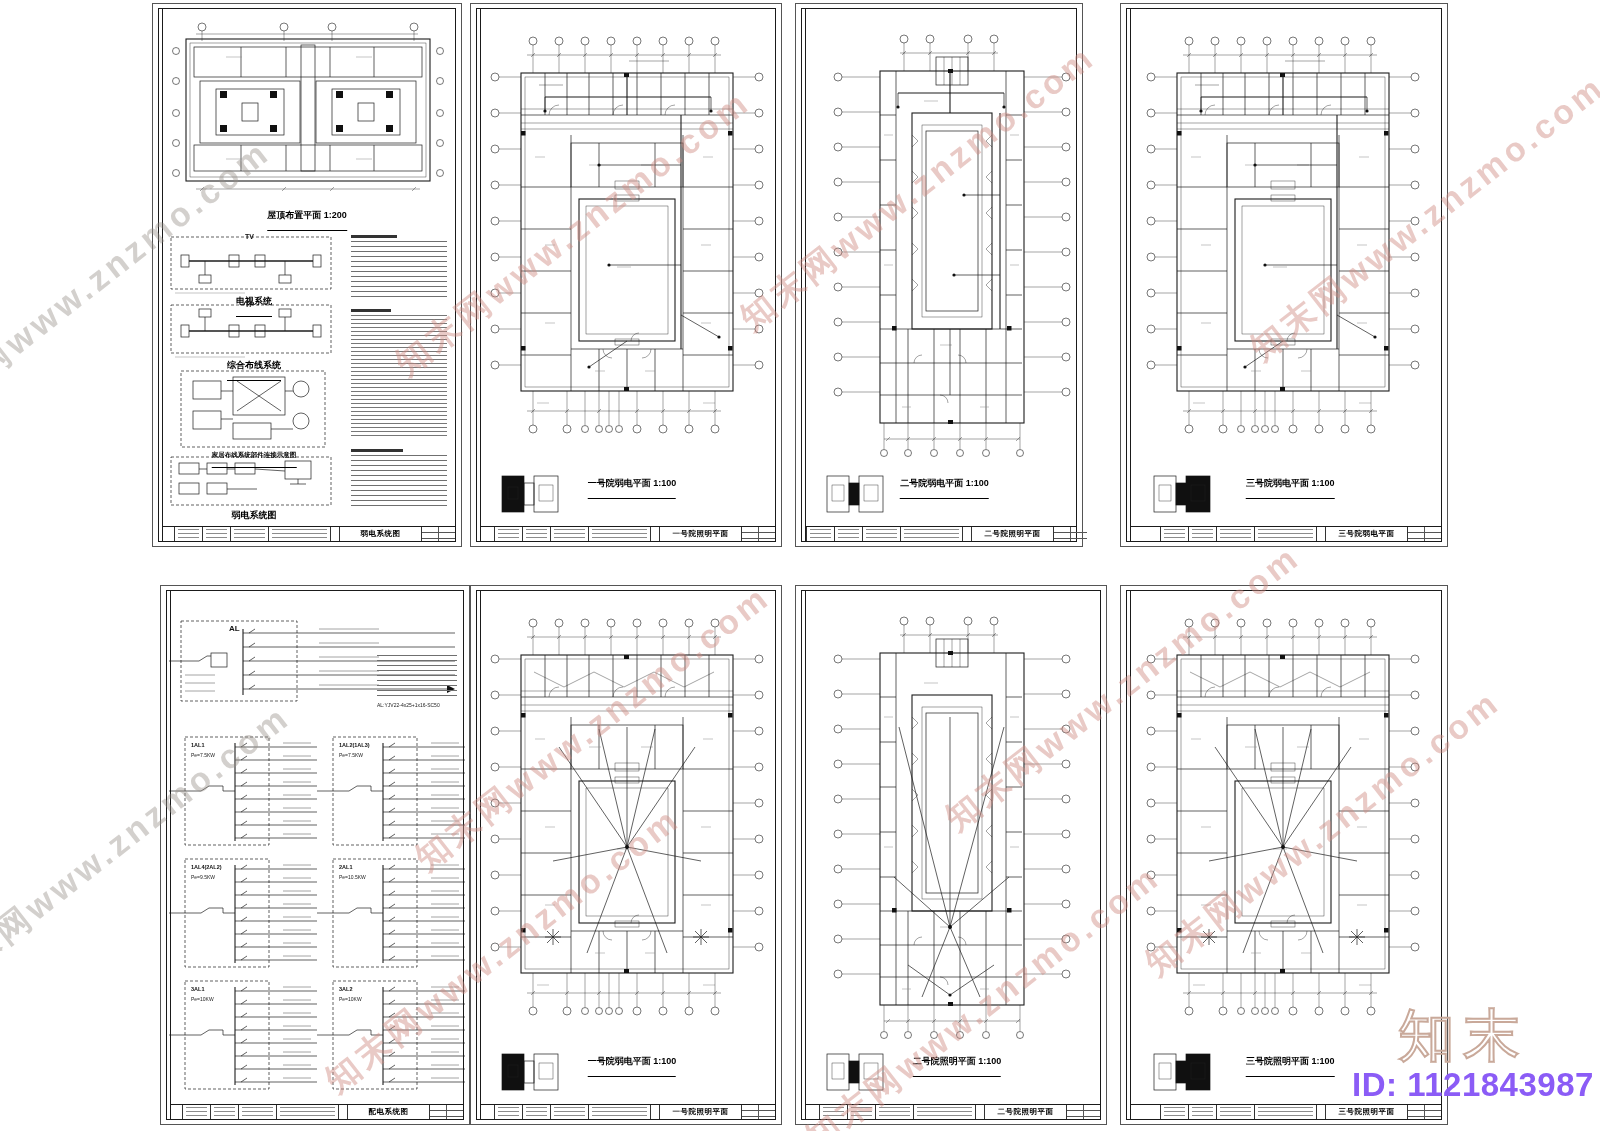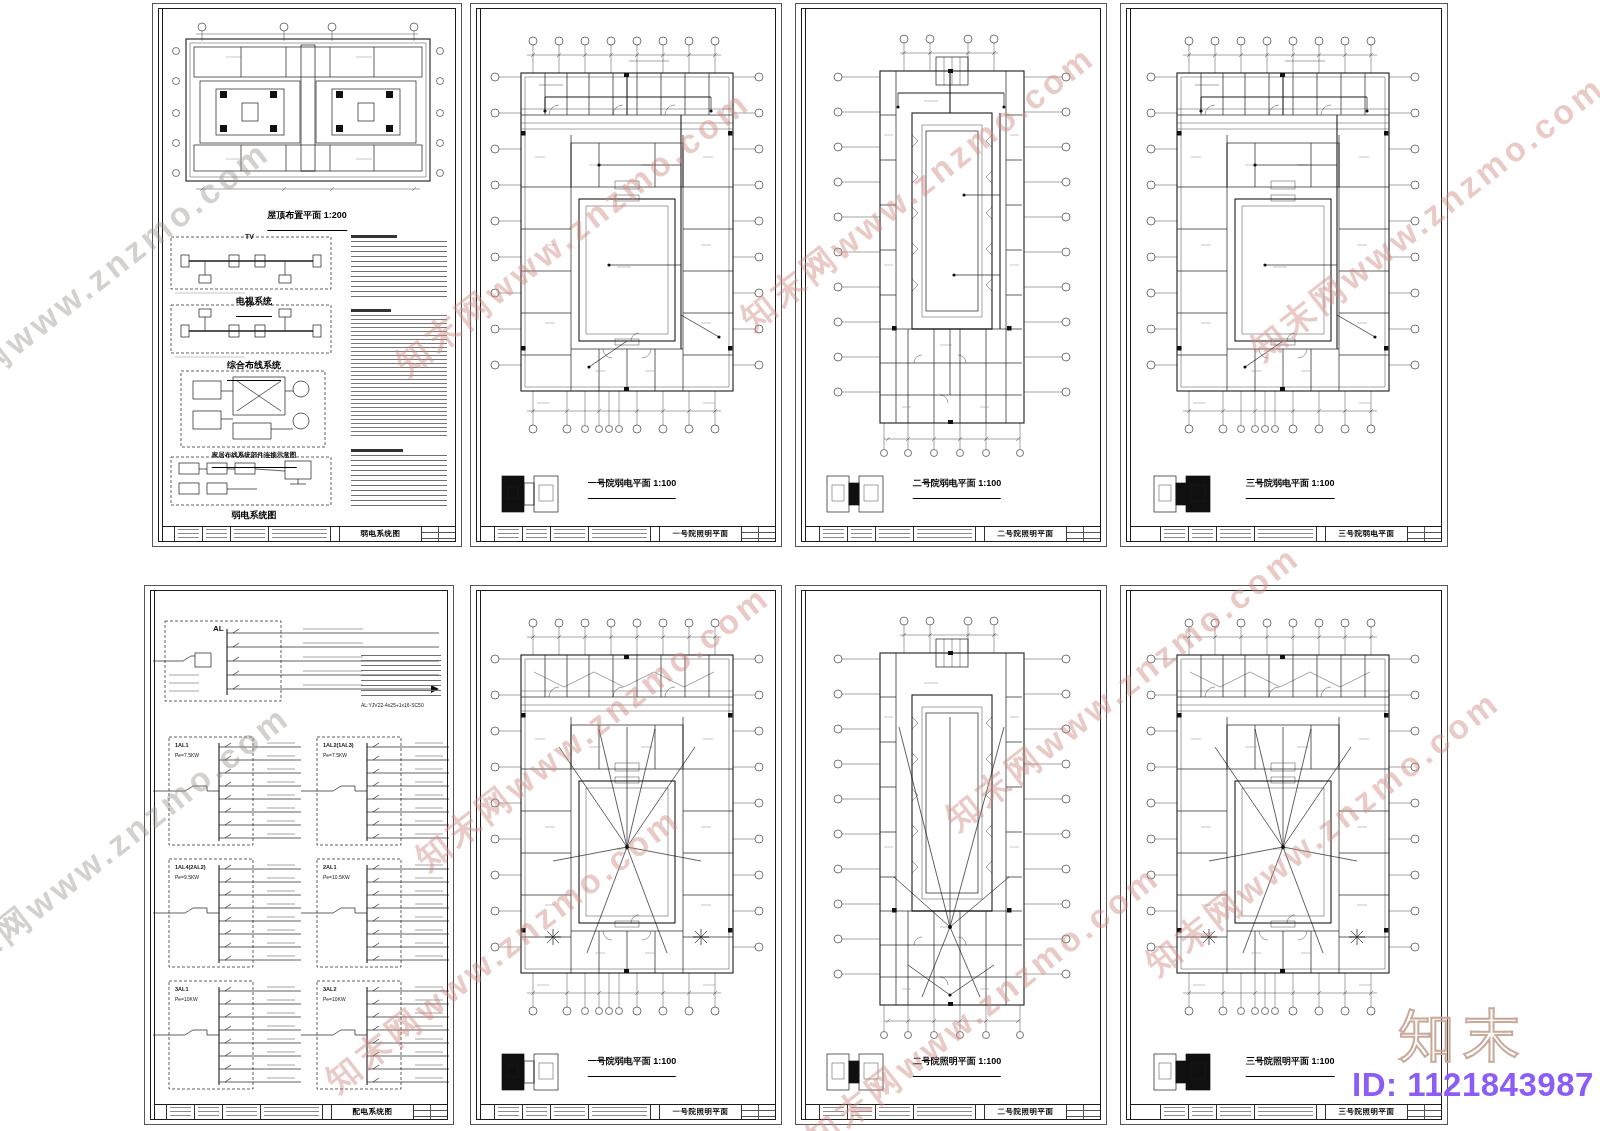--- a/index.html
+++ b/index.html
@@ -425,21 +425,21 @@
         <div class="cell c-s bars"></div>
         <div class="cell c-m bars"></div>
         <div class="cell c-proj bars"></div>
         <div class="cell c-n"></div>
         <div class="cell c-title">一号院照明平面</div>
         <div class="cell c-g grid2"></div>
       </div>
     </div>
   </section>
 
-  <section class="sheet" style="left:795px;top:3px;width:312px;height:544px">
+  <section class="sheet" style="left:795px;top:3px;width:288px;height:544px">
     <div class="inner">
       <svg class="abs" style="left:2px;top:6px" width="296" height="455" viewBox="0 0 296 455" preserveAspectRatio="none">
         <use href="#sym-narrow"></use>
           <use href="#sym-narrow-weak"></use>
       </svg>
       <div class="cap" style="left:52%;top:470px">二号院弱电平面 1:100</div>
       <svg class="abs" style="left:24px;top:466px" width="58" height="38" viewBox="0 0 58 38">
         <use href="#sym-key-base"></use>
         <rect class="blk" x="23" y="8" width="10" height="22"></rect>
       </svg>
@@ -475,21 +475,21 @@
         <div class="cell c-s bars"></div>
         <div class="cell c-m bars"></div>
         <div class="cell c-proj bars"></div>
         <div class="cell c-n"></div>
         <div class="cell c-title">三号院弱电平面</div>
         <div class="cell c-g grid2"></div>
       </div>
     </div>
   </section>
 
-  <section class="sheet" style="left:144px;top:585px;width:310px;height:540px">
+  <section class="sheet" style="left:160px;top:585px;width:310px;height:540px">
     <div class="inner">
       <svg class="abs" style="left:2px;top:4px" width="296" height="498" viewBox="0 0 296 498" preserveAspectRatio="none">
 
         <rect class="dash" x="12" y="26" width="116" height="80"></rect>
         <path d="M0,66 H30 M30,66 l8,-5 M38,61 H42"></path>
         <rect x="42" y="58" width="16" height="14"></rect>
         <path class="med" d="M74,34 V100"></path>
         <path d="M74,38 H286 M74,52 H286 M74,66 H286 M74,80 H286 M74,94 H280"></path>
         <path d="M80,38 l6,-4 M80,52 l6,-4 M80,66 l6,-4 M80,80 l6,-4 M80,94 l6,-4"></path>
         <path class="lbl" d="M150,34 H210 M150,48 H210 M150,62 H210 M150,76 H210 M150,90 H210"></path>

